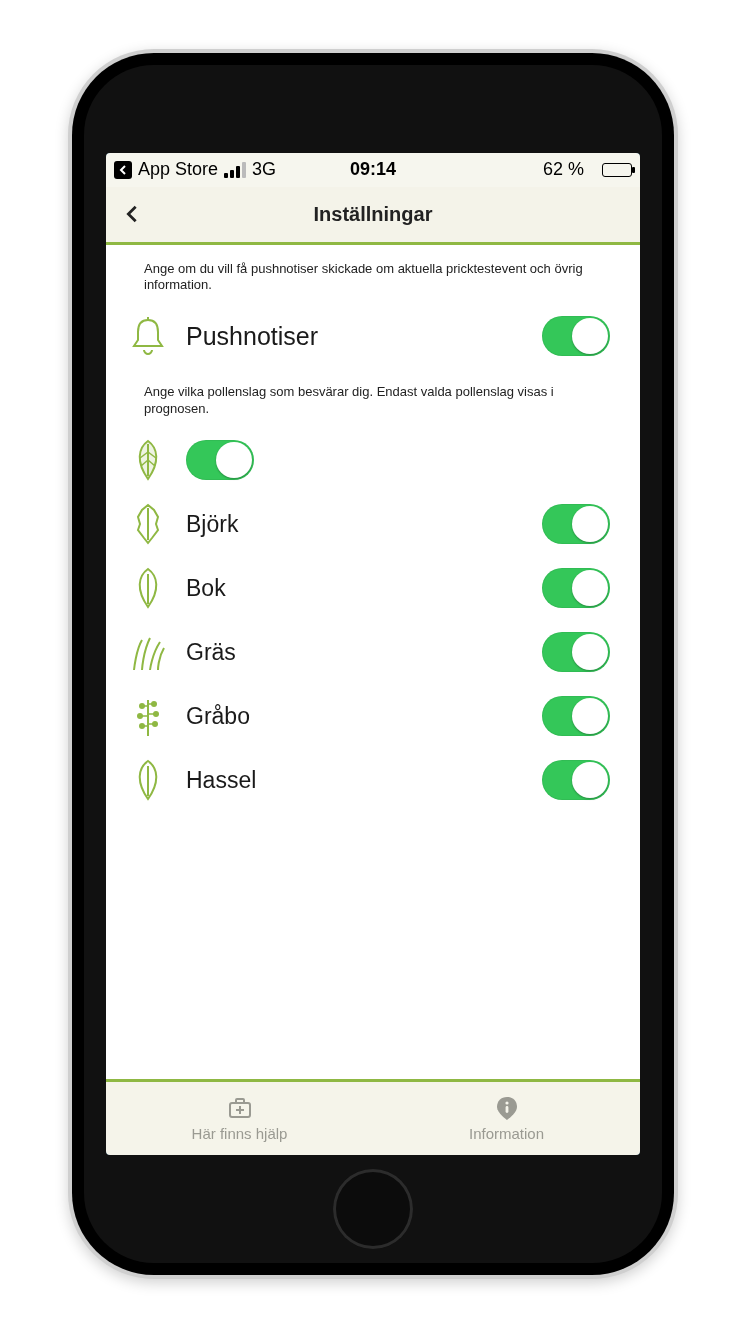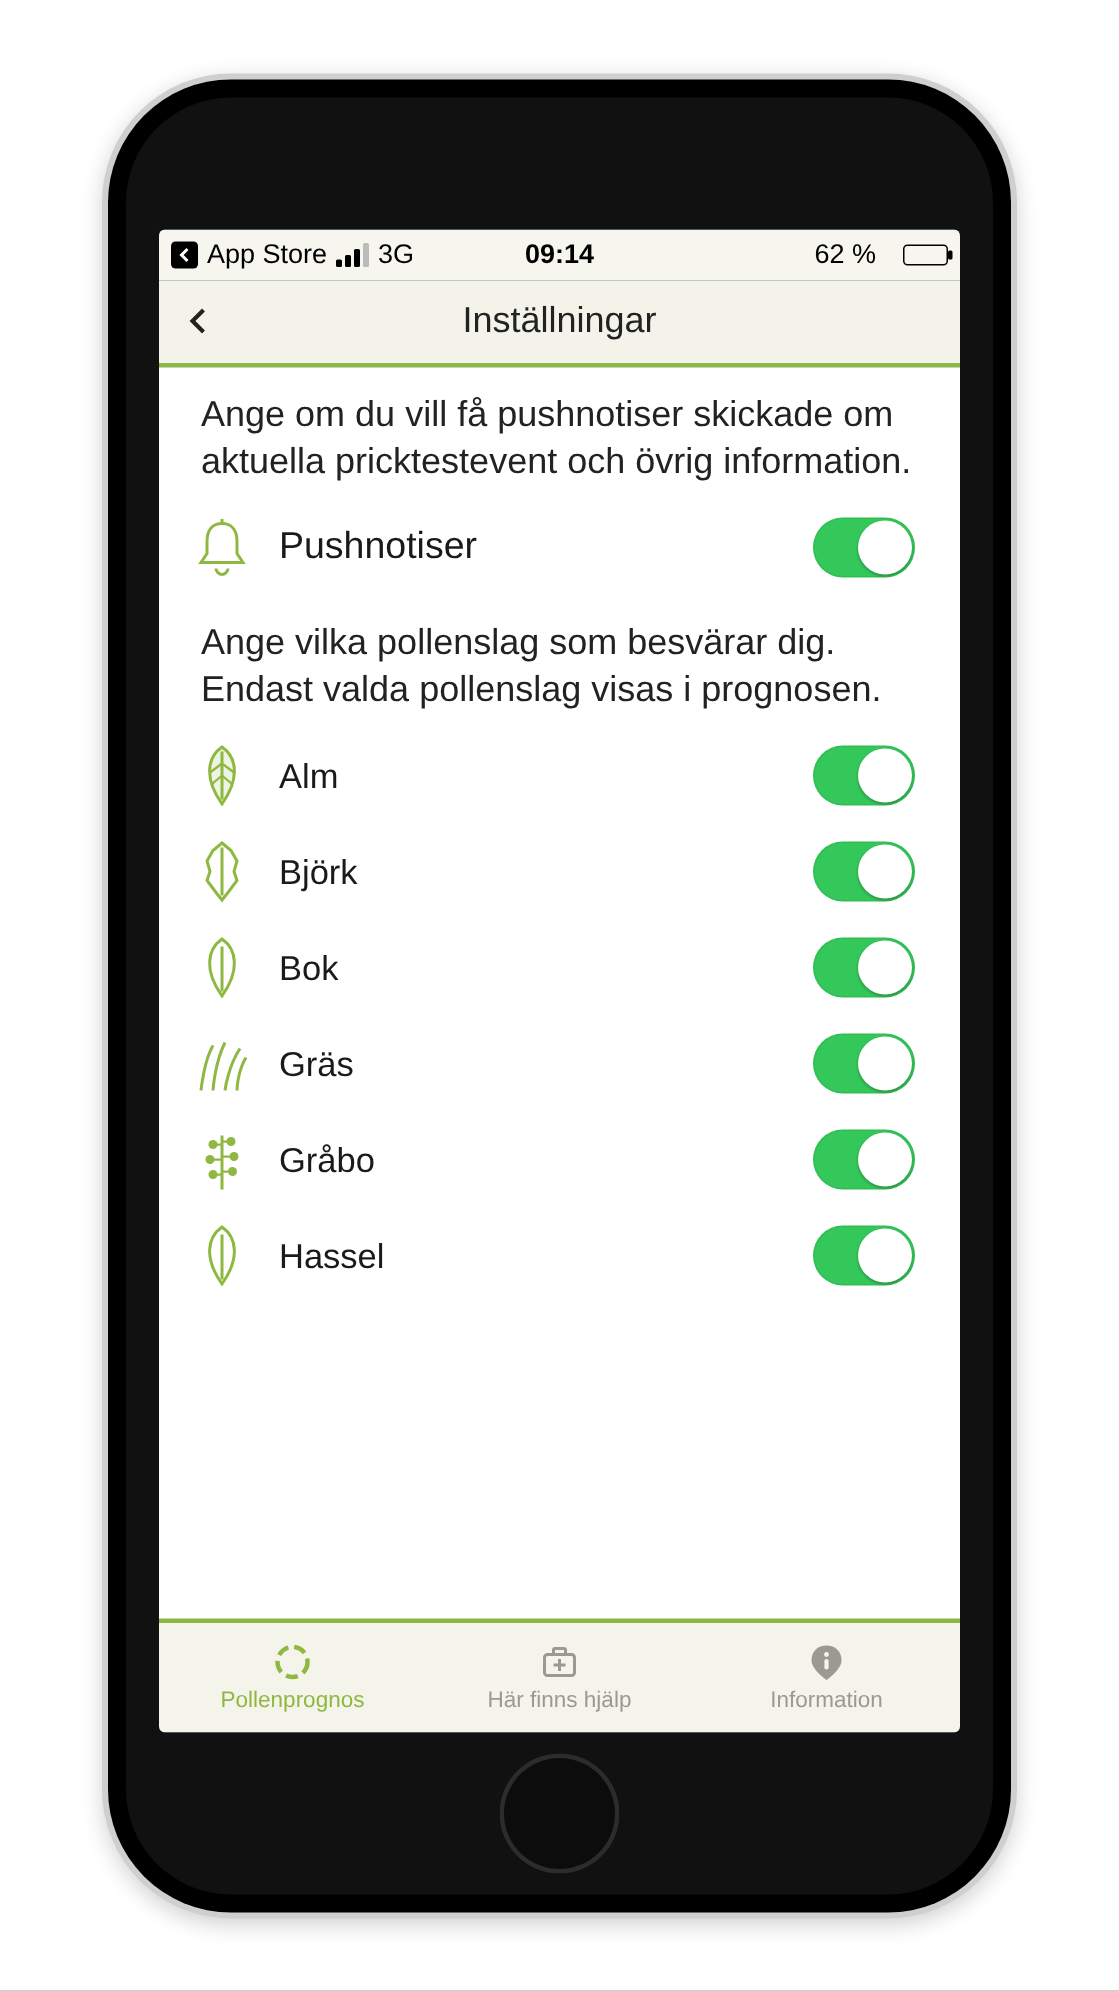--- a/index.html
+++ b/index.html
@@ -112,42 +112,42 @@
   }
   .battery .fill{ height:100%; width:62%; background:#000; border-radius:1px; }
 
   
   .nav-header {
     height: 58px;
     background: #f4f3e9;
     border-bottom: 3px solid #8fb843;
     display:flex; align-items:center; justify-content:center;
     position:relative;
-    font-size: 24px;
-    font-weight: 400;
+    font-size: 20px;
+    font-weight: 700;
     color:#222;
   }
   .nav-back {
     position:absolute; left:10px; top:50%; transform:translateY(-50%);
     width:32px; height:32px;
     display:flex; align-items:center; justify-content:center;
     cursor:pointer;
   }
   .nav-back svg { width:22px; height:22px; stroke:#222; stroke-width:3; fill:none; }
 
   
   .content {
     flex:1 1 auto;
     background:#fff;
     overflow:hidden;
     position:relative;
   }
   .section-desc {
-    padding: 16px 20px 10px 28px;
-    font-size: 24px;
+    padding: 16px 20px 10px 38px;
+    font-size: 13px;
     line-height: 1.3;
     color:#222;
   }
   .row {
     display:flex; align-items:center;
     padding: 8px 30px 8px 18px;
     min-height: 60px;
   }
   .row .icon-slot {
     width:48px; height:48px;
@@ -261,21 +261,20 @@
 
             <div class="section-desc">Ange vilka pollenslag som besvärar dig. Endast valda pollenslag visas i prognosen.</div>
 
             <div id="pollen-list">
                 <div class="row">
                   <span class="icon-slot">
                     <svg viewBox="0 0 40 44">
                       <use href="#ic-leaf-veined"></use>
                     </svg>
                   </span>
-                  <span class="label">Alm</span>
                   <span class="switch">
                     <span class="knob"></span>
                   </span>
                 </div>
                 <div class="row">
                   <span class="icon-slot">
                     <svg viewBox="0 0 40 44">
                       <use href="#ic-leaf-birch"></use>
                     </svg>
                   </span>
@@ -326,26 +325,20 @@
                   <span class="label">Hassel</span>
                   <span class="switch">
                     <span class="knob"></span>
                   </span>
                 </div>
               </div>
 
           </div>
 
           <div class="tabbar" id="tabbar">
-              <div class="tab active">
-                <svg viewBox="0 0 26 26">
-                  <use href="#ic-ring"></use>
-                </svg>
-                <span>Pollenprognos</span>
-              </div>
               <div class="tab">
                 <svg viewBox="0 0 26 26">
                   <use href="#ic-medkit"></use>
                 </svg>
                 <span>Här finns hjälp</span>
               </div>
               <div class="tab">
                 <svg viewBox="0 0 26 26">
                   <use href="#ic-infopin"></use>
                 </svg>

